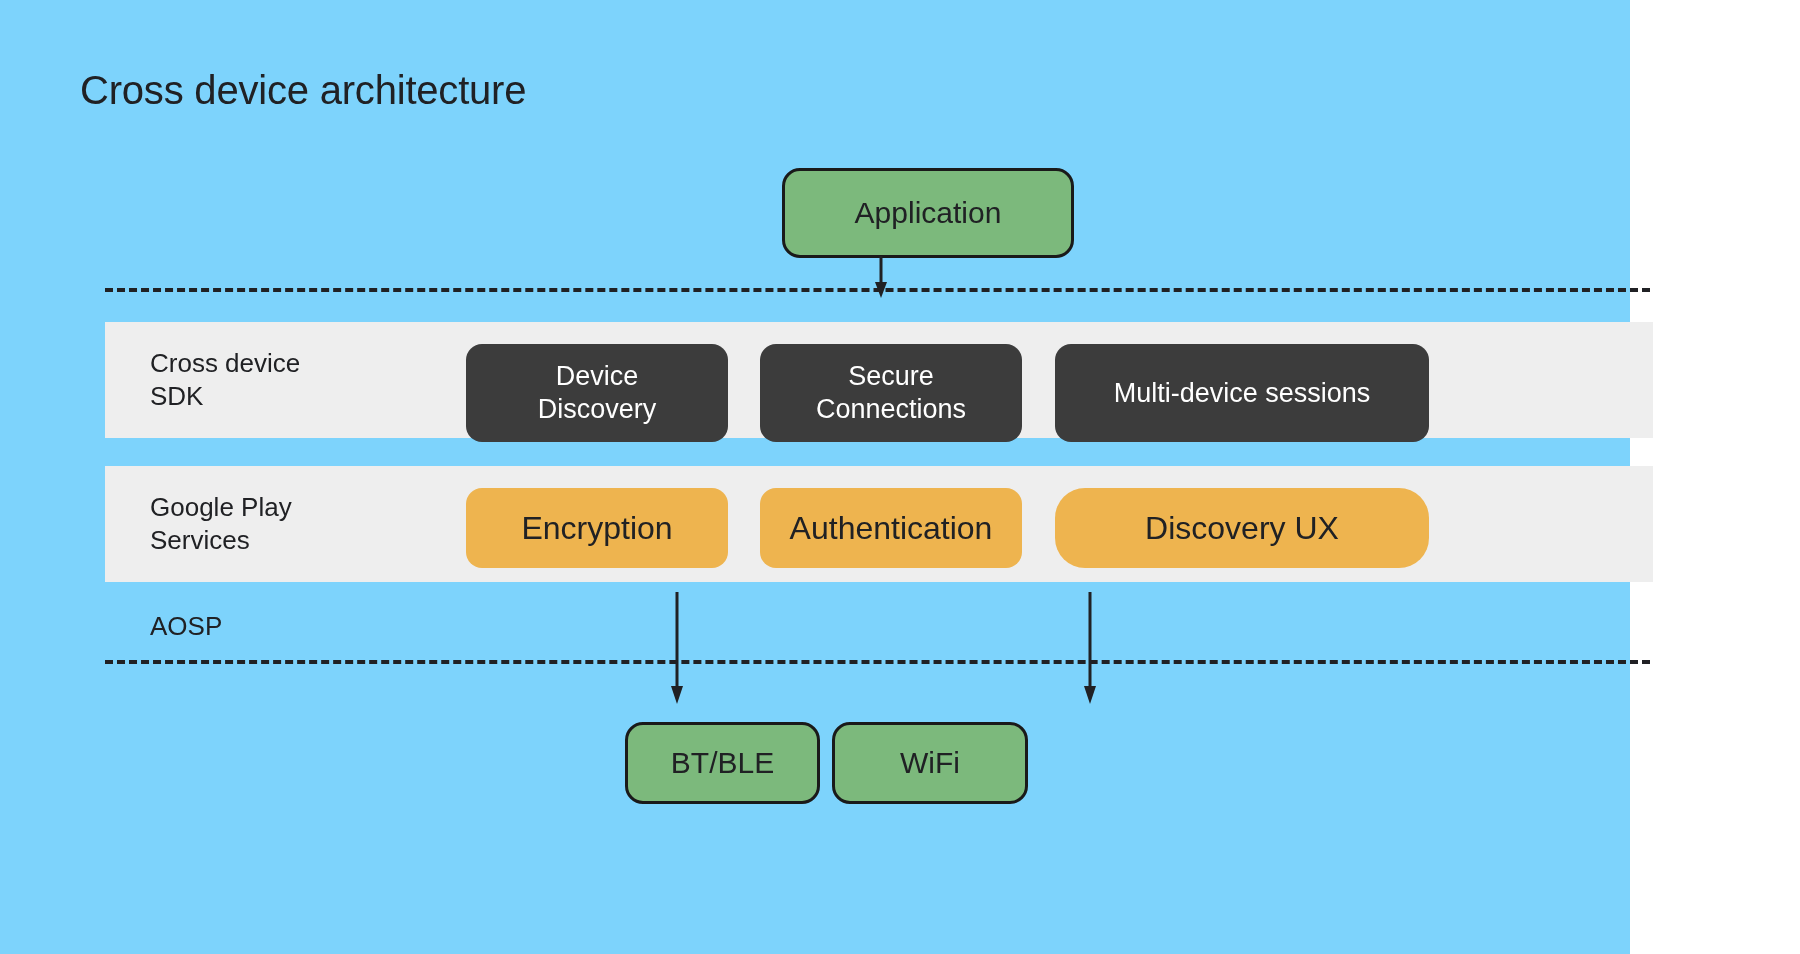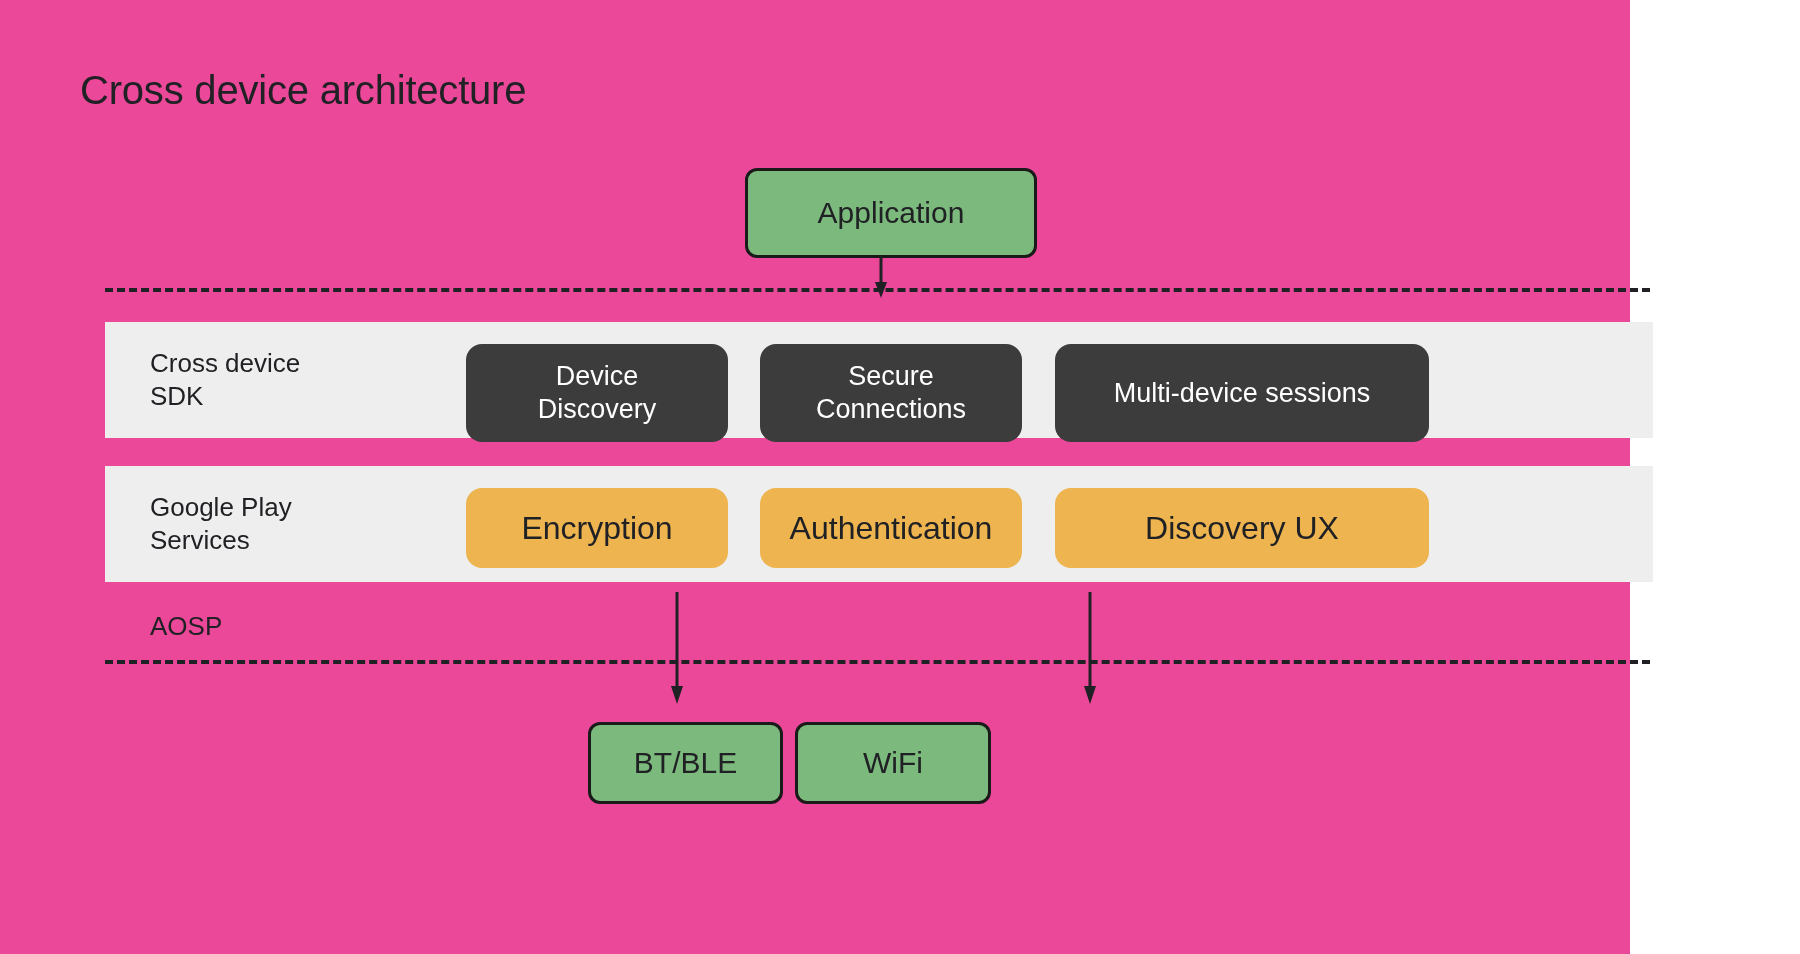--- a/index.html
+++ b/index.html
@@ -11,21 +11,21 @@
     width: 1800px;
     height: 954px;
     font-family: "Liberation Sans", sans-serif;
     color: #202124;
     overflow: hidden;
   }
   #canvas {
     position: relative;
     width: 1630px;
     height: 954px;
-    background: #ec4899;
+    background: #7dd3fc;
   }
 
   
   .page-title {
     position: absolute;
     left: 80px;
     top: 68px;
     font-size: 40px;
     font-weight: 400;
     letter-spacing: -0.2px;
@@ -104,32 +104,33 @@
     line-height: 33px;
     border-radius: 16px;
   }
 
   .chip-green {
     background: #7cb97c;
     color: #202124;
     border: 3px solid #1a1a1a;
     font-size: 30px;
     line-height: 36px;
-    border-radius: 12px;
+    border-radius: 18px;
+    margin-left: 37px;
   }
 
   
   .sdk-discovery   { left: 466px;  top: 344px; width: 262px; height: 98px; }
   .sdk-secure      { left: 760px;  top: 344px; width: 262px; height: 98px; }
   .sdk-multidevice { left: 1055px; top: 344px; width: 374px; height: 98px; }
 
   
   .gps-encryption     { left: 466px;  top: 488px; width: 262px; height: 80px; }
   .gps-authentication { left: 760px;  top: 488px; width: 262px; height: 80px; }
-  .gps-discoveryux    { left: 1055px; top: 488px; width: 374px; height: 80px; }
+  .gps-discoveryux    { left: 1055px; top: 488px; width: 374px; height: 80px; border-radius: 30px; }
 
   
   .app-chip {
     left: 745px;
     top: 168px;
     width: 292px;
     height: 90px;
   }
 
   

